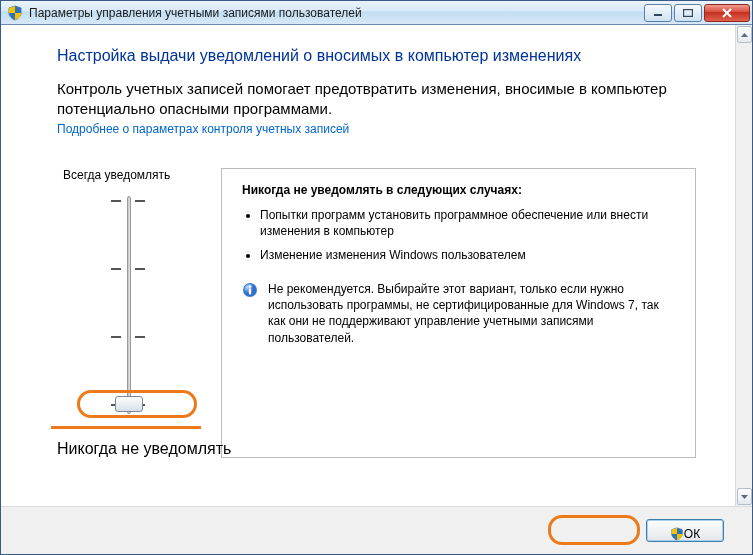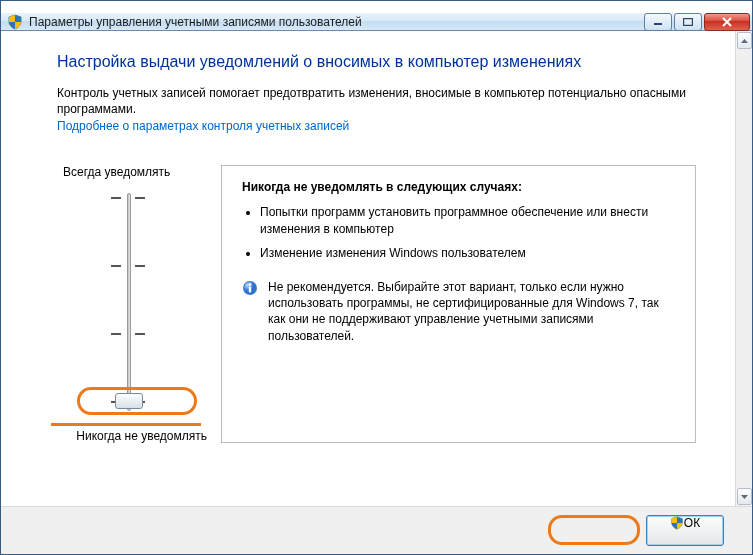--- a/index.html
+++ b/index.html
@@ -15,27 +15,26 @@
   }
   .window {
     border: 1px solid #385b86;
     width: 753px;
     height: 555px;
     display: flex;
     flex-direction: column;
     background: #fff;
   }
   .titlebar {
-    height: 18px;
+    height: 24px;
     background: linear-gradient(to bottom, #eaf3fb 0%, #d7e8f7 45%, #c2ddf2 46%, #d7e8f7 100%);
     border-bottom: 1px solid #6a8bb0;
     display: flex;
     align-items: center;
     padding: 0 2px 0 6px;
-    margin-top: 12px;
   }
   .titlebar .title-icon {
     width: 16px; height: 16px;
     margin-right: 6px;
     display: inline-flex;
     align-items: center;
     justify-content: center;
   }
   .titlebar .title-text { color: #1b1b1b; }
   .titlebar .spacer { flex: 1; }
@@ -89,21 +88,21 @@
     overflow: hidden;
   }
   .page-title {
     color: #003399;
     font-size: 16px;
     margin: 0 0 14px 0;
     font-weight: normal;
   }
   .intro {
     color: #000;
-    font-size: 12px;
+    font-size: 15px;
     line-height: 1.35;
     margin: 0 0 2px 0;
   }
   .link {
     color: #0066cc;
     cursor: pointer;
     display: inline-block;
     margin-bottom: 32px;
   }
 
@@ -149,24 +148,23 @@
   .slider-thumb {
     position: absolute;
     left: 40px;
     top: 206px;
     width: 28px; height: 16px;
     background: linear-gradient(to bottom, #fefefe, #d7e0e8);
     border: 1px solid #7a8a99;
     border-radius: 3px;
   }
   .slider-bottom-label {
-    font-size: 12px;
-    margin-top: 12px;
+    font-size: 16px;
+    margin-top: 20px;
     white-space: nowrap;
-    text-align: right;
   }
   
   .hl {
     position: absolute;
     border: 3px solid #ec7a1a;
     border-radius: 14px;
     pointer-events: none;
   }
   .hl-thumb {
     left: 2px; top: 200px;
@@ -216,27 +214,27 @@
     border-top: 1px solid #dcdcdc;
     display: flex;
     align-items: center;
     justify-content: flex-end;
     padding-right: 28px;
     gap: 8px;
     position: relative;
   }
   .btn {
     min-width: 78px;
-    height: 31px;
+    height: 23px;
     border: 1px solid #8a8a8a;
     border-radius: 3px;
     background: linear-gradient(to bottom, #fdfdfd, #e4e7ea);
     font-size: 12px;
     display: inline-flex;
-    align-items: flex-start;
+    align-items: flex-end;
     justify-content: center;
     gap: 0;
     padding: 0 12px;
     cursor: default;
   }
   .btn.primary {
     border: 1px solid #3c7fb1;
     box-shadow: inset 0 0 0 1px #a7d0ec;
   }
   .hl-ok {

